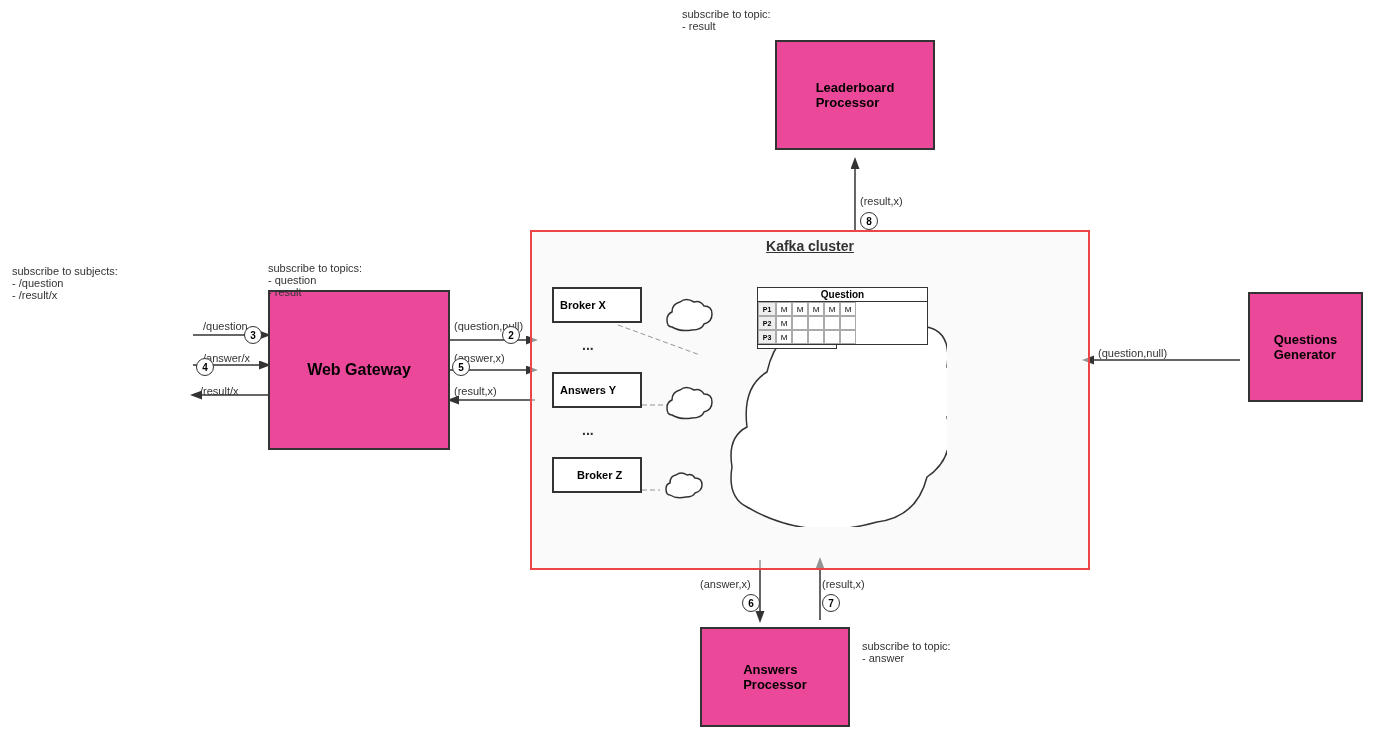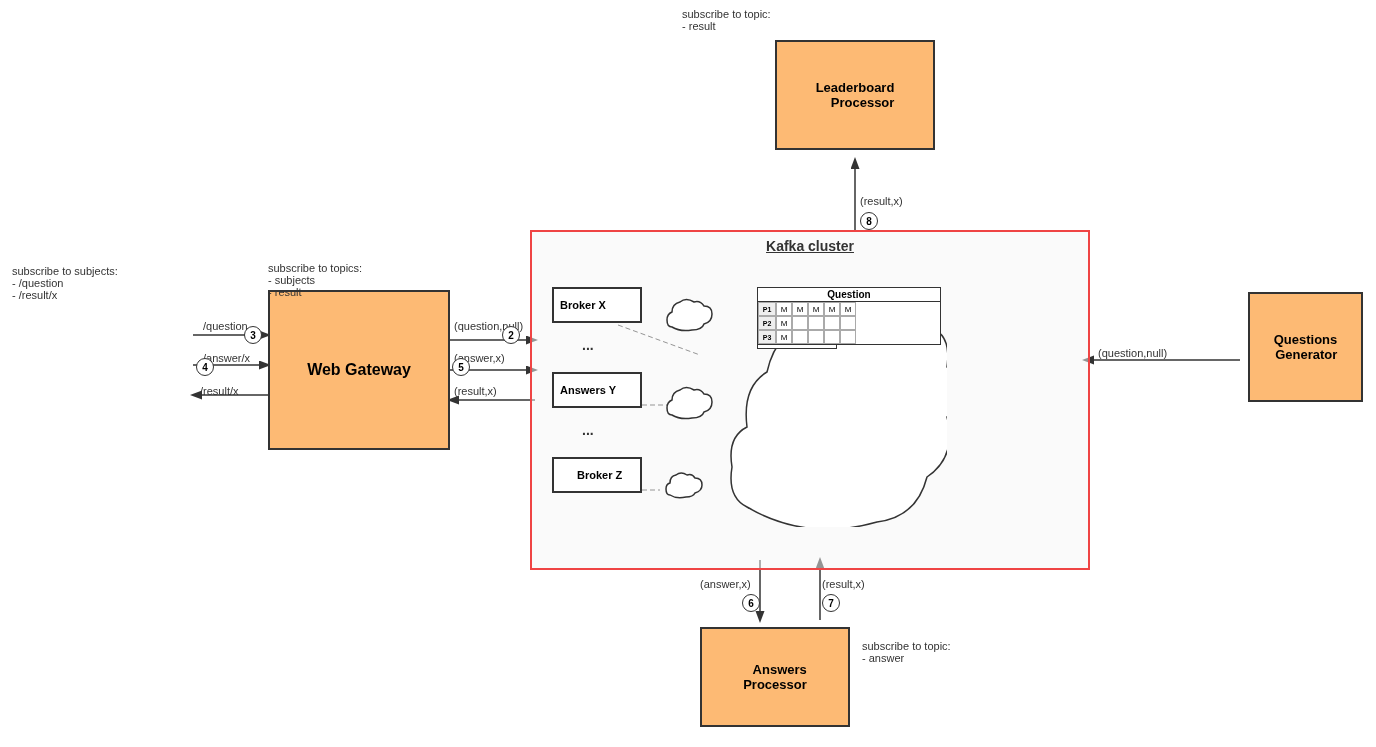--- a/index.html
+++ b/index.html
@@ -15,25 +15,25 @@
     .diagram {
       position: absolute;
       top: 0; left: 0;
       width: 1376px;
       height: 747px;
     }
     
     .box {
       position: absolute;
       border: 2px solid #333;
-      background: #fdba74;
+      background: #ec4899;
       display: flex;
       align-items: center;
       justify-content: center;
-      text-align: right;
+      text-align: left;
       font-size: 13px;
       font-weight: bold;
     }
     
     .player-box {
       position: absolute;
       border: 2px solid #333;
       background: #fff;
     }
     .player-titlebar {
@@ -192,21 +192,21 @@
   </div>
 
   <div class="label" style="left:1098px; top:347px;">(question,null)</div>
 
   <div class="box" style="left:268px; top:290px; width:182px; height:160px; font-size:16px;">
     <span>Web Gateway</span>
   </div>
 
   <div class="label" style="left:268px; top:262px;">
     <div>subscribe to topics:</div>
-    <div>- subjects</div>
+    <div>- question</div>
     <div>- result</div>
   </div>
 
 
   <div class="label" style="left:12px; top:265px;">
     <div>subscribe to subjects:</div>
     <div>- /question</div>
     <div>- /result/x</div>
   </div>
 
@@ -265,21 +265,21 @@
       </svg>
     </div>
 
     <div style="position:absolute; left:195px; top:35px; width:220px; height:260px;">
       <svg viewBox="0 0 220 260" width="220" height="260" style="position:absolute;top:0;left:0;">
         <path d="M20,240 Q0,230 5,200 Q0,170 20,160 Q15,120 40,105 Q50,60 90,55 Q110,20 150,40 Q180,30 200,60 Q225,65 220,100 Q240,120 220,150 Q230,190 200,210 Q190,250 150,255 Q80,275 20,240 Z" fill="white" stroke="#333" stroke-width="1.5"></path>
       </svg>
 
       <div style="position:absolute; left:30px; top:20px; width:155px;">
 
-        <div class="question-table" style="width:184px;">
+        <div class="question-table" style="width:171px;">
           <div class="q-title">Question</div>
           <div class="q-grid">
 
             <div class="q-cell q-cell-head" style="font-size:7px;">P1</div>
             <div class="q-cell" style="font-size:8px;">M</div>
             <div class="q-cell" style="font-size:8px;">M</div>
             <div class="q-cell" style="font-size:8px;">M</div>
             <div class="q-cell" style="font-size:8px;">M</div>
             <div class="q-cell" style="font-size:8px;">M</div>
 

